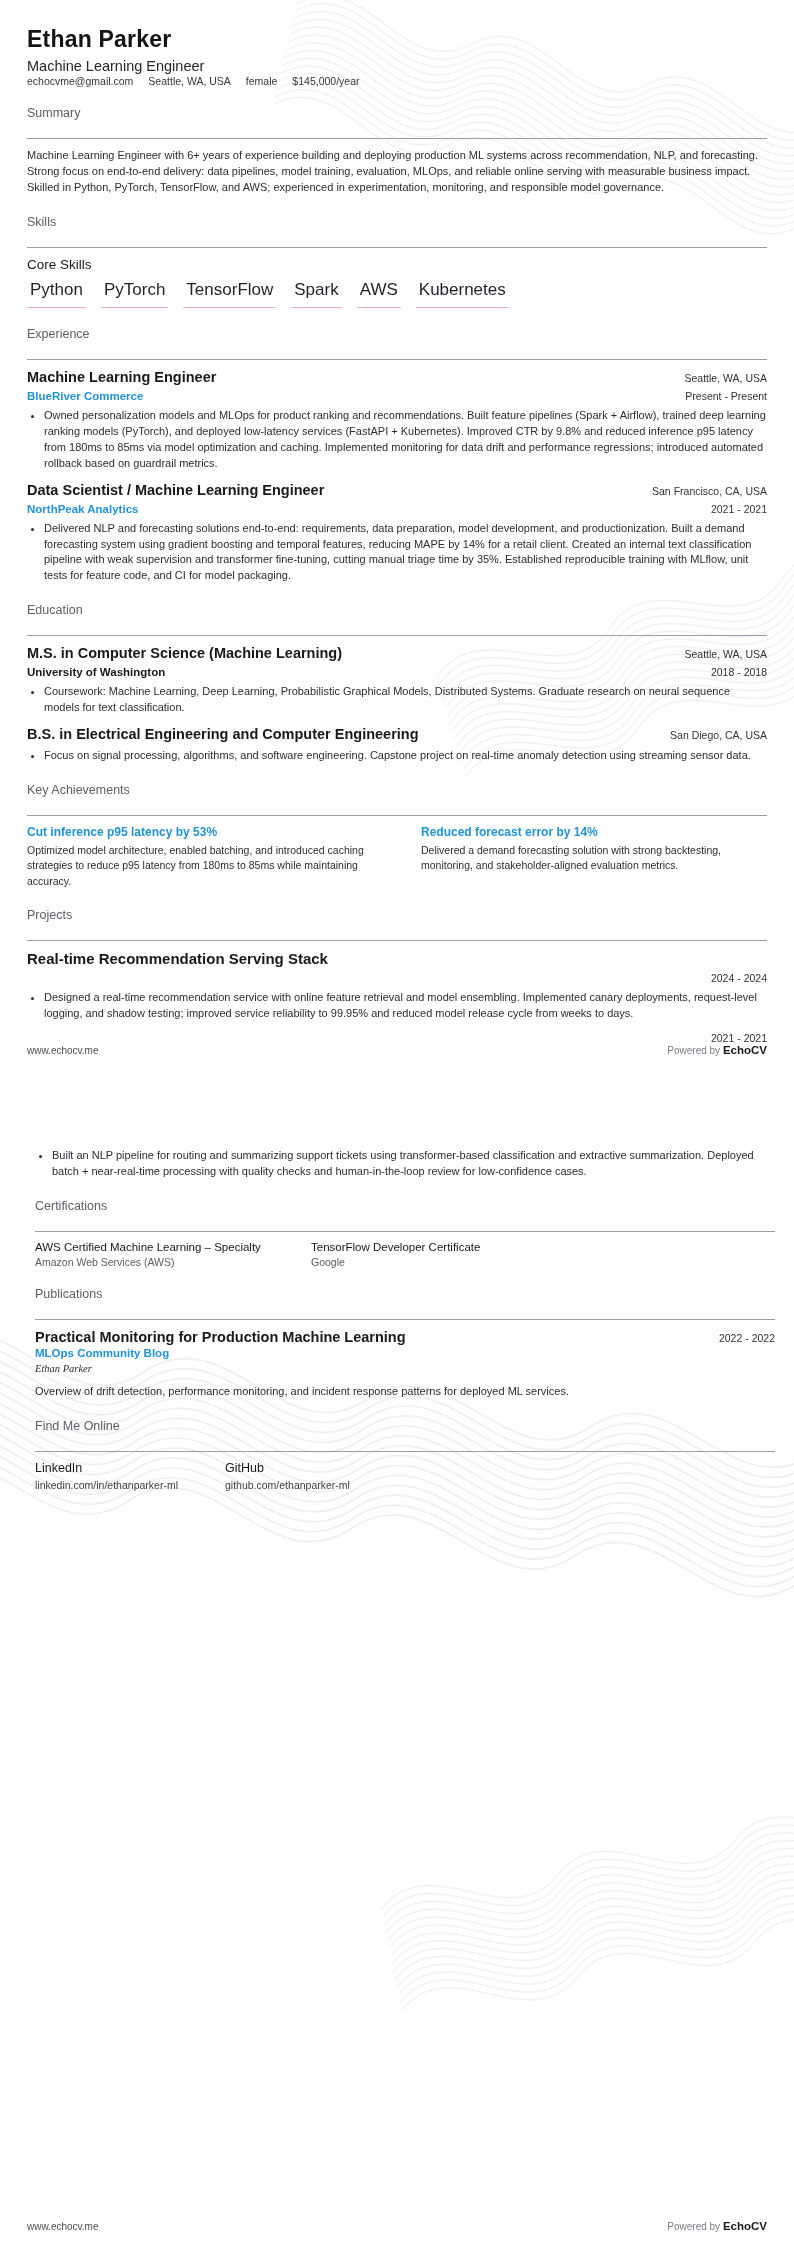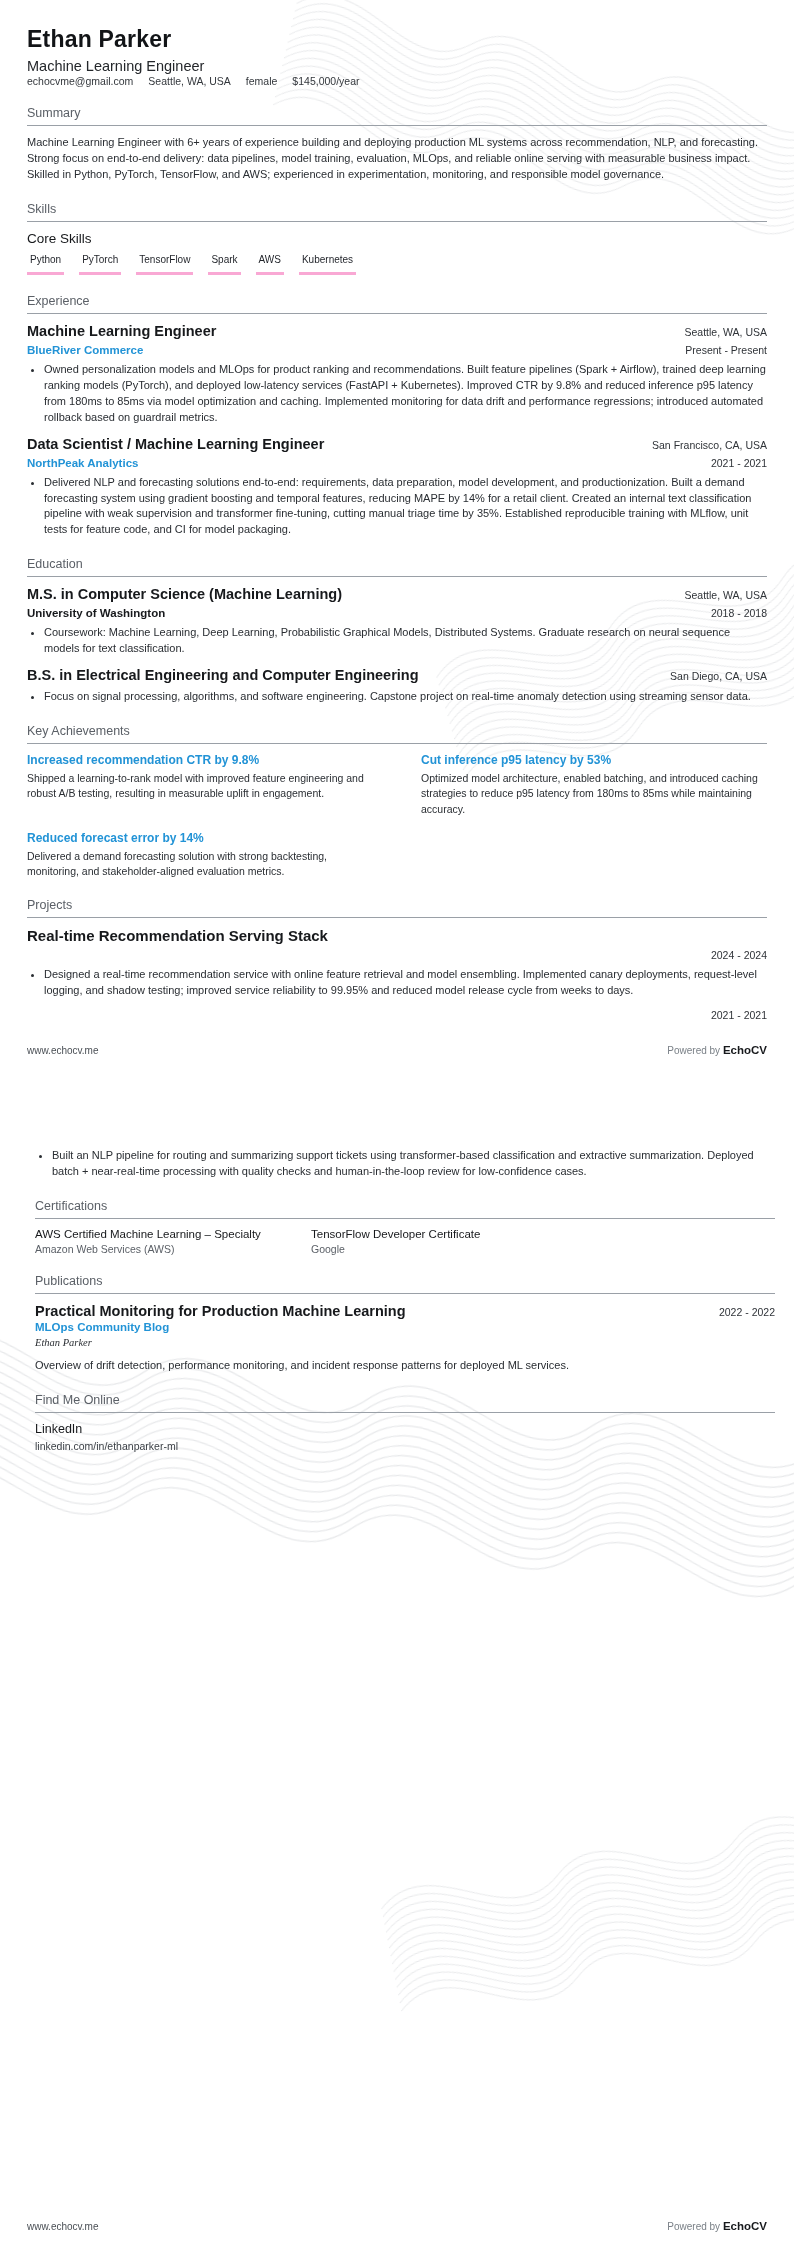--- a/index.html
+++ b/index.html
@@ -9,27 +9,27 @@
   .sheet { position:relative; width:794px; height:2246px; margin:0 auto; background:#ffffff; overflow:hidden; }
   .bg-waves { position:absolute; top:0; left:0; pointer-events:none; }
 
   .page-content { position:relative; padding:26px 27px 0 27px; }
   .page2 { position:absolute; top:1148px; left:8px; width:100%; padding:0 27px; }
 
   h1 { font-size:23px; font-weight:700; letter-spacing:.2px; color:#121417; }
   .hd-title { font-size:14.5px; margin-top:5px; color:#24272b; }
   .contact { display:flex; gap:15px; font-size:10.5px; color:#33373c; margin-top:1px; }
 
-  .sec-title { font-size:12.5px; font-weight:400; color:var(--muted); border-bottom:1px solid var(--rule); padding-bottom:5px; margin:19px 0 9px 0; }
+  .sec-title { font-size:12.5px; font-weight:400; color:var(--muted); border-bottom:1px solid var(--rule); padding-bottom:18px; margin:19px 0 9px 0; }
 
   .body-text { font-size:11px; line-height:1.45; color:#292d32; }
 
   .skills-group-title { font-size:13.5px; color:#17191c; margin:4px 0 8px 0; }
   .skills-row { display:flex; flex-wrap:wrap; }
-  .skill { font-size:10px; color:#1f2228; padding:0 3px 7px 3px; border-bottom:3px solid #f9a8d4; margin-right:15px; }
+  .skill { font-size:17px; color:#1f2228; padding:0 3px 7px 3px; border-bottom:1px solid #f9a8d4; margin-right:15px; }
 
   .entry { margin-bottom:10px; }
   .entry-row { display:flex; justify-content:space-between; align-items:baseline; gap:12px; }
   .entry-title { font-size:14.5px; font-weight:700; color:#17191c; }
   .entry-meta { font-size:10.5px; color:#2f3338; white-space:nowrap; }
   .entry-sub { display:flex; justify-content:space-between; align-items:baseline; margin-top:3px; }
   .company { color:var(--accent); font-size:11.5px; font-weight:700; margin-top:2px; }
   .school { font-size:11.5px; font-weight:700; color:#17191c; margin-top:2px; }
   ul.bullets { margin:6px 0 0 5px; padding-left:12px; }
   ul.bullets li { font-size:11px; line-height:1.45; color:#292d32; }
@@ -227,24 +227,20 @@
         <ul class="bullets">
           <li>Focus on signal processing, algorithms, and software engineering. Capstone project on real-time anomaly detection using streaming sensor data.</li>
         </ul>
       </div>
     </section>
 
     <section>
       <h2 class="sec-title">Key Achievements</h2>
       <div class="ach-grid">
         <div>
-          <div class="ach-title">Increased recommendation CTR by 9.8%</div>
-          <div class="ach-desc">Shipped a learning-to-rank model with improved feature engineering and robust A/B testing, resulting in measurable uplift in engagement.</div>
-        </div>
-        <div>
           <div class="ach-title">Cut inference p95 latency by 53%</div>
           <div class="ach-desc">Optimized model architecture, enabled batching, and introduced caching strategies to reduce p95 latency from 180ms to 85ms while maintaining accuracy.</div>
         </div>
         <div>
           <div class="ach-title">Reduced forecast error by 14%</div>
           <div class="ach-desc">Delivered a demand forecasting solution with strong backtesting, monitoring, and stakeholder-aligned evaluation metrics.</div>
         </div>
       </div>
     </section>
 
@@ -307,20 +303,24 @@
       </div>
     </section>
 
     <section>
       <h2 class="sec-title">Find Me Online</h2>
       <div class="fmo-grid">
         <div>
           <div class="fmo-label">LinkedIn</div>
           <div class="fmo-url">linkedin.com/in/ethanparker-ml</div>
         </div>
+        <div>
+          <div class="fmo-label">GitHub</div>
+          <div class="fmo-url">github.com/ethanparker-ml</div>
+        </div>
       </div>
     </section>
   </div>
 
   <div class="footer f2">
     <span class="site">www.echocv.me</span>
     <span class="powered"><span>Powered by</span> <b>EchoCV</b></span>
   </div>
 
 </div>

